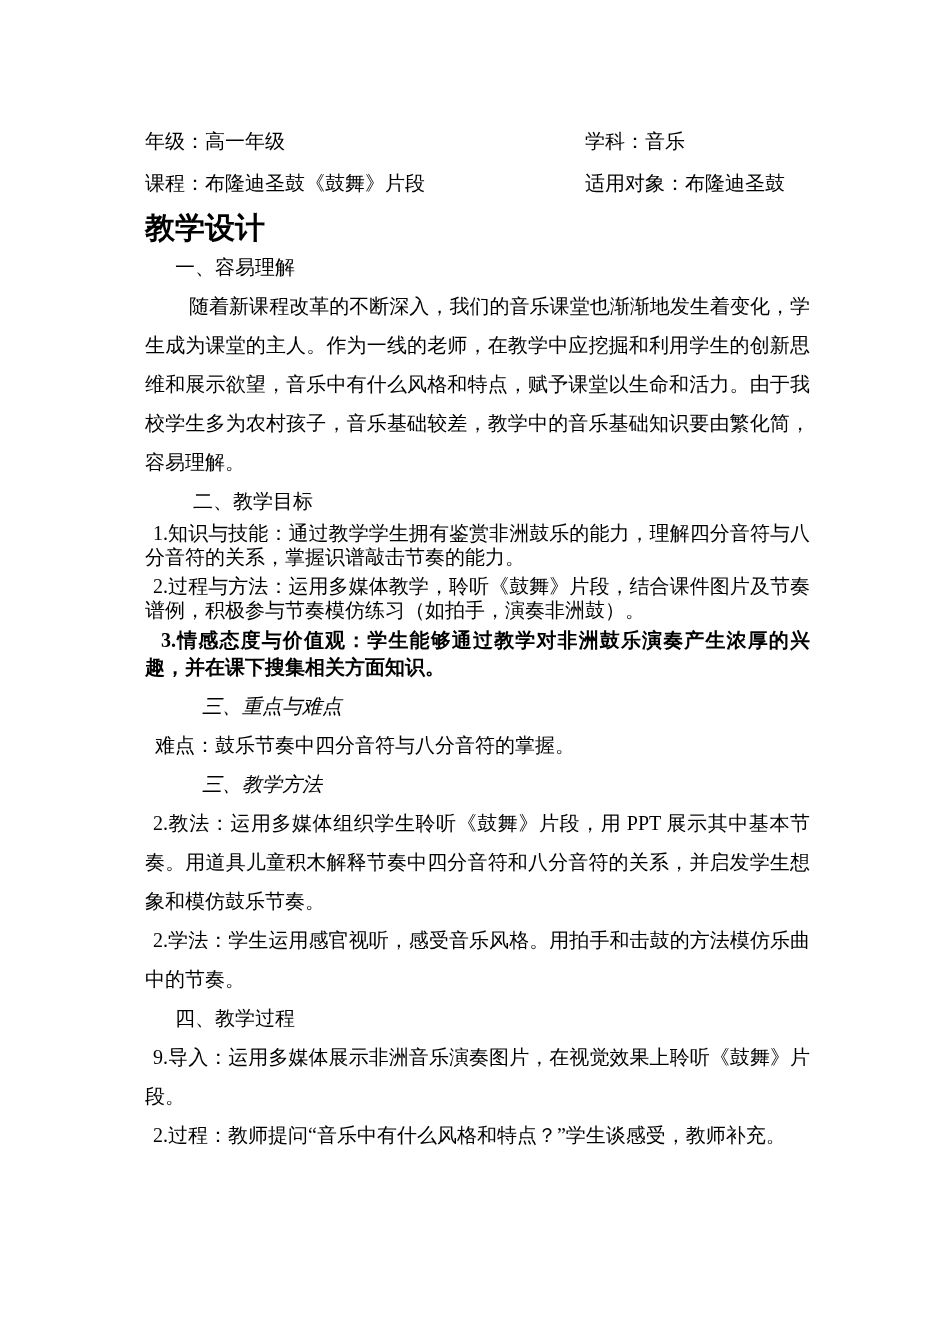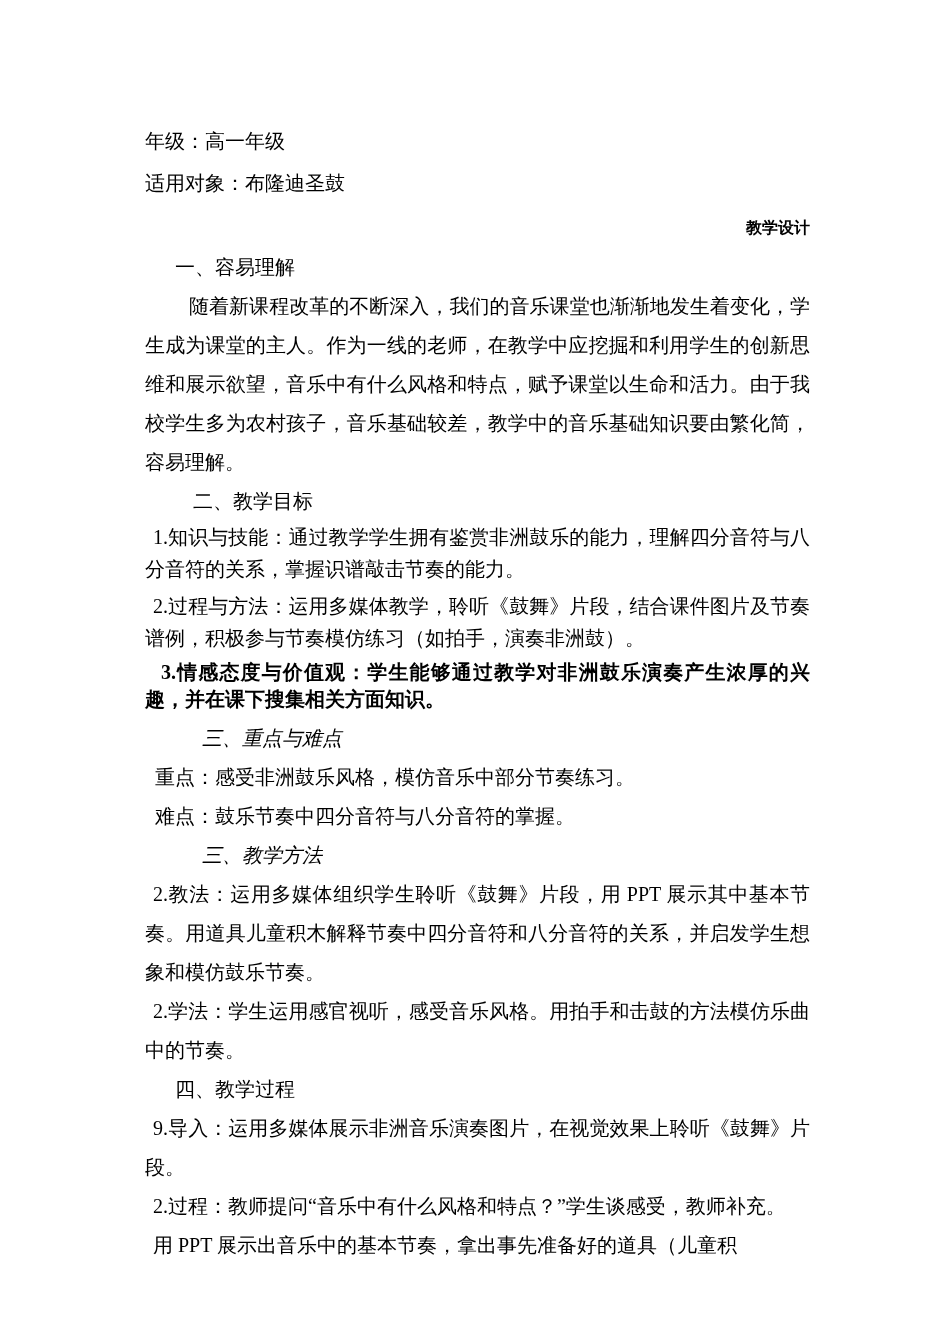--- a/index.html
+++ b/index.html
@@ -21,38 +21,38 @@
     overflow: hidden;
   }
   .header-row {
     display: grid;
     grid-template-columns: 440px 1fr;
     line-height: 42px;
     white-space: nowrap;
   }
   .doc-title {
     margin: 4px 0 0 0;
-    text-align: right;
-    font-size: 16px;
+    text-align: left;
+    font-size: 30px;
     font-weight: bold;
     line-height: 40px;
   }
   p {
     margin: 0;
     line-height: 39px;
   }
   .h-a   { text-indent: 30px; }   
   .h-b   { text-indent: 48px; }   
   .h-c   { text-indent: 57px; font-style: italic; }   
   .body-indent2 {
     text-indent: 44px;
     text-align: justify;
   }
   .item-tight {
-    line-height: 32px;
+    line-height: 24px;
     text-indent: 8px;
     text-align: justify;
     margin-bottom: 5px;
   }
   .item-tight-b {
     line-height: 27px;
     text-indent: 16px;
     text-align: justify;
     margin-bottom: 6px;
     font-weight: bold;
@@ -65,42 +65,42 @@
     text-align: justify;
   }
 </style>
 </head>
 <body>
 
 <div class="page">
 
   <div class="header-row">
     <span>年级：高一年级</span>
+    <span>学科：音乐</span>
   </div>
 
   <div class="header-row">
+    <span>课程：布隆迪圣鼓《鼓舞》片段</span>
     <span>适用对象：布隆迪圣鼓</span>
   </div>
 
   <h1 class="doc-title">教学设计</h1>
 
   <p class="h-a">一、容易理解</p>
   <p class="body-indent2">随着新课程改革的不断深入，我们的音乐课堂也渐渐地发生着变化，学生成为课堂的主人。作为一线的老师，在教学中应挖掘和利用学生的创新思维和展示欲望，音乐中有什么风格和特点，赋予课堂以生命和活力。由于我校学生多为农村孩子，音乐基础较差，教学中的音乐基础知识要由繁化简，容易理解。</p>
 
   <p class="h-b">二、教学目标</p>
   <p class="item-tight">1.知识与技能：通过教学学生拥有鉴赏非洲鼓乐的能力，理解四分音符与八分音符的关系，掌握识谱敲击节奏的能力。</p>
   <p class="item-tight">2.过程与方法：运用多媒体教学，聆听《鼓舞》片段，结合课件图片及节奏谱例，积极参与节奏模仿练习（如拍手，演奏非洲鼓）。</p>
   <p class="item-tight-b">3.情感态度与价值观：学生能够通过教学对非洲鼓乐演奏产生浓厚的兴趣，并在课下搜集相关方面知识。</p>
 
   <p class="h-c">三、重点与难点</p>
-  <p class="line-item">重点：感受非洲鼓乐风格，模仿音乐中部分节奏练习。</p>
   <p class="line-item">难点：鼓乐节奏中四分音符与八分音符的掌握。</p>
 
   <p class="h-c">三、教学方法</p>
   <p class="item-loose">2.教法：运用多媒体组织学生聆听《鼓舞》片段，用 PPT 展示其中基本节奏。用道具儿童积木解释节奏中四分音符和八分音符的关系，并启发学生想象和模仿鼓乐节奏。</p>
   <p class="item-loose">2.学法：学生运用感官视听，感受音乐风格。用拍手和击鼓的方法模仿乐曲中的节奏。</p>
 
   <p class="h-a">四、教学过程</p>
   <p class="item-loose">9.导入：运用多媒体展示非洲音乐演奏图片，在视觉效果上聆听《鼓舞》片段。</p>
   <p class="item-loose">2.过程：教师提问“音乐中有什么风格和特点？”学生谈感受，教师补充。</p>
-  <p class="item-loose">用 PPT 展示出音乐中的基本节奏，拿出事先准备好的道具（儿童积</p>
 
 </div>
 
 </body></html>

